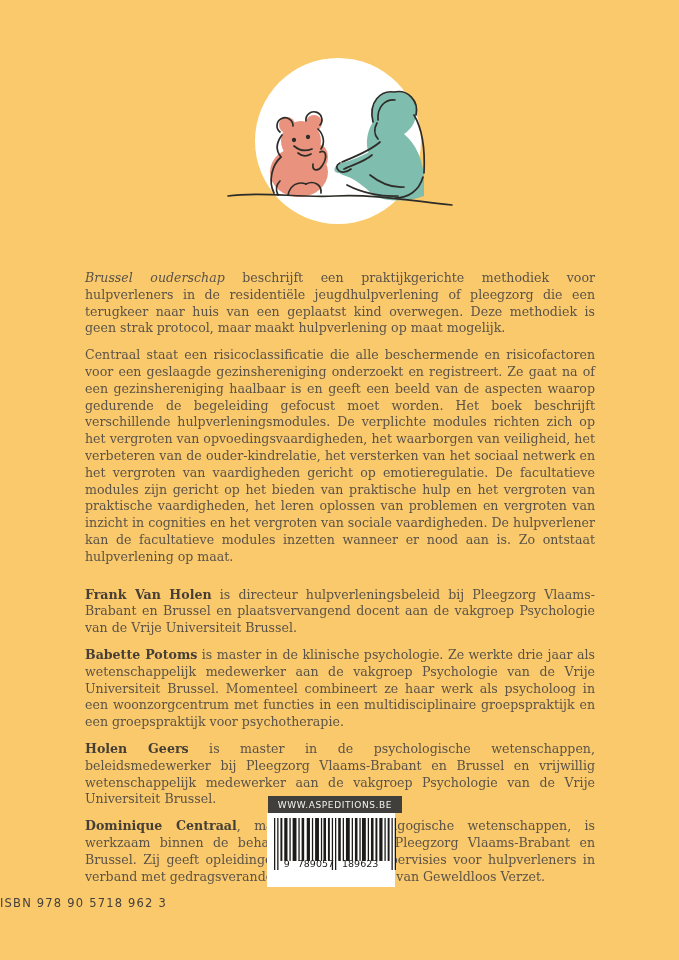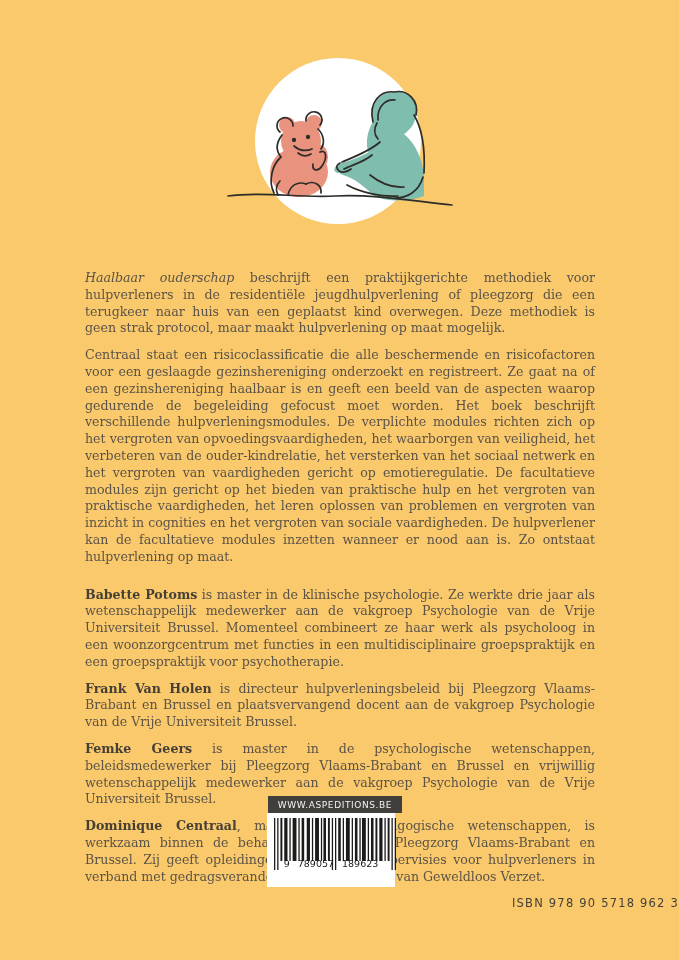--- a/index.html
+++ b/index.html
@@ -69,21 +69,21 @@
     text-align: center;
     word-spacing: 5px;
     margin-top: -12px;
     position: relative;
   }
   .isbn-line {
     position: absolute;
     left: 0;
     top: 896px;
     width: 679px;
-    text-align: right;
+    text-align: left;
     font-family: "DejaVu Sans", sans-serif;
     font-size: 11.5px;
     letter-spacing: 1.2px;
     color: #45403a;
   }
 </style>
 </head>
 <body>
 
 <div class="cover">
@@ -133,32 +133,32 @@
       <path d="M212 70 C221 85 223 108 222 128"></path>
       <path d="M221 132 C217 146 206 153 193 153"></path>
       <path d="M170 110 C162 117 150 120 142 124"></path>
       <path d="M168 130 C178 138 190 143 202 142"></path>
       <path d="M145 140 C160 148 180 152 196 151"></path>
     </g>
   </svg>
 
   <div class="text-block">
     <p>
-      <span class="lead-italic">Haalbaar ouderschap</span><span> beschrijft een praktijkgerichte methodiek voor hulpverleners in de residentiële jeugdhulpverlening of pleegzorg die een terugkeer naar huis van een geplaatst kind overwegen. Deze methodiek is geen strak protocol, maar maakt hulpverlening op maat mogelijk.</span>
+      <span class="lead-italic">Brussel ouderschap</span><span> beschrijft een praktijkgerichte methodiek voor hulpverleners in de residentiële jeugdhulpverlening of pleegzorg die een terugkeer naar huis van een geplaatst kind overwegen. Deze methodiek is geen strak protocol, maar maakt hulpverlening op maat mogelijk.</span>
     </p>
     <p class="gap-after">Centraal staat een risicoclassificatie die alle beschermende en risicofactoren voor een geslaagde gezinshereniging onderzoekt en registreert. Ze gaat na of een gezinshereniging haalbaar is en geeft een beeld van de aspecten waarop gedurende de begeleiding gefocust moet worden. Het boek beschrijft verschillende hulpverleningsmodules. De verplichte modules richten zich op het vergroten van opvoedingsvaardigheden, het waarborgen van veiligheid, het verbeteren van de ouder-kindrelatie, het versterken van het sociaal netwerk en het vergroten van vaardigheden gericht op emotieregulatie. De facultatieve modules zijn gericht op het bieden van praktische hulp en het vergroten van praktische vaardigheden, het leren oplossen van problemen en vergroten van inzicht in cognities en het vergroten van sociale vaardigheden. De hulpverlener kan de facultatieve modules inzetten wanneer er nood aan is. Zo ontstaat hulpverlening op maat.</p>
 
     <p>
+      <span class="author-name">Frank Van Holen</span><span> is directeur hulpverleningsbeleid bij Pleegzorg Vlaams-Brabant en Brussel en plaatsvervangend docent aan de vakgroep Psychologie van de Vrije Universiteit Brussel.</span>
+    </p>
+    <p>
       <span class="author-name">Babette Potoms</span><span> is master in de klinische psychologie. Ze werkte drie jaar als wetenschappelijk medewerker aan de vakgroep Psychologie van de Vrije Universiteit Brussel. Momenteel combineert ze haar werk als psycholoog in een woonzorgcentrum met functies in een multidisciplinaire groepspraktijk en een groepspraktijk voor psychotherapie.</span>
     </p>
     <p>
-      <span class="author-name">Frank Van Holen</span><span> is directeur hulpverleningsbeleid bij Pleegzorg Vlaams-Brabant en Brussel en plaatsvervangend docent aan de vakgroep Psychologie van de Vrije Universiteit Brussel.</span>
-    </p>
-    <p>
-      <span class="author-name">Femke Geers</span><span> is master in de psychologische wetenschappen, beleidsmedewerker bij Pleegzorg Vlaams-Brabant en Brussel en vrijwillig wetenschappelijk medewerker aan de vakgroep Psychologie van de Vrije Universiteit Brussel.</span>
+      <span class="author-name">Holen Geers</span><span> is master in de psychologische wetenschappen, beleidsmedewerker bij Pleegzorg Vlaams-Brabant en Brussel en vrijwillig wetenschappelijk medewerker aan de vakgroep Psychologie van de Vrije Universiteit Brussel.</span>
     </p>
     <p>
       <span class="author-name">Dominique Centraal</span><span>, master in de pedagogische wetenschappen, is werkzaam binnen de behandelpleegzorg bij Pleegzorg Vlaams-Brabant en Brussel. Zij geeft opleidingen en begeleidt supervisies voor hulpverleners in verband met gedragsverandering en de praktijk van Geweldloos Verzet.</span>
     </p>
   </div>
 
   <div class="barcode-block">
     <div class="publisher-badge">
       <span>WWW.ASPEDITIONS.BE</span>
     </div>

